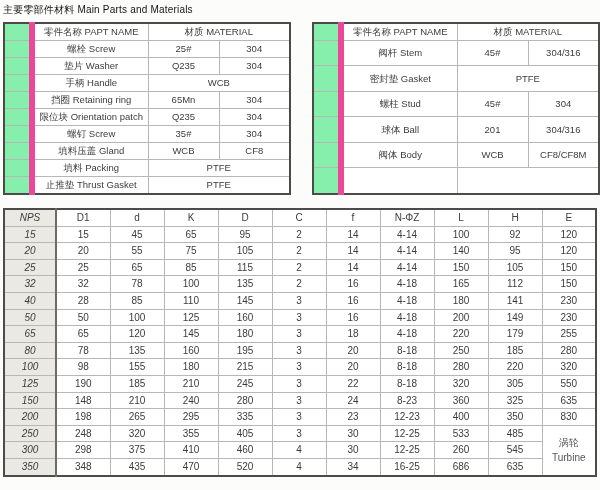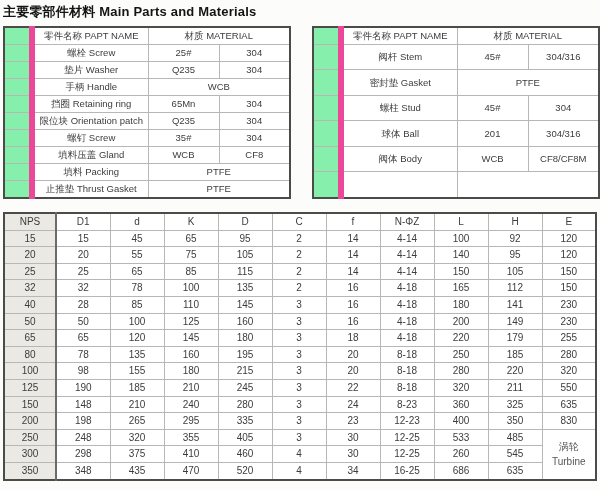--- a/index.html
+++ b/index.html
@@ -6,22 +6,22 @@
   html, body { margin: 0; padding: 0; }
   body {
     width: 600px; height: 490px;
     background: #fcfcfb;
     font-family: "Liberation Sans", "DejaVu Sans", sans-serif;
     color: #3c3c3c;
     overflow: hidden;
   }
   .page { padding: 2px 3px 0 3px; }
   .sec-title {
-    font-size: 13px;
-    font-weight: bold;
+    font-size: 10px;
+    font-weight: normal;
     color: #141414;
     margin: 1px 0 5px 0;
     letter-spacing: 0.2px;
     white-space: nowrap;
   }
   .tables-row { display: flex; gap: 21px; }
 
   table {
     border-collapse: collapse;
     table-layout: fixed;
@@ -54,20 +54,21 @@
   .dims-section { margin-top: 13px; }
   .dims-table { width: 594px; }
   .dims-table th, .dims-table td {
     font-size: 10px;
     height: 15.6px;
     line-height: 15.6px;
   }
   .nps-cell {
     background: #ebe9e4;
     border-right: 2px solid #6b6b69;
+    font-style: italic;
   }
   .turbine-cell {
     line-height: 1.25;
     font-size: 9.5px;
     color: #555;
     vertical-align: middle;
   }
 </style>
 </head>
 <body>
@@ -353,21 +354,21 @@
           <tr>
             <td class="nps-cell">125</td>
             <td class="dim-cell">190</td>
             <td class="dim-cell">185</td>
             <td class="dim-cell">210</td>
             <td class="dim-cell">245</td>
             <td class="dim-cell">3</td>
             <td class="dim-cell">22</td>
             <td class="dim-cell">8-18</td>
             <td class="dim-cell">320</td>
-            <td class="dim-cell">211</td>
+            <td class="dim-cell">305</td>
             <td class="dim-cell">550</td>
           </tr>
           <tr>
             <td class="nps-cell">150</td>
             <td class="dim-cell">148</td>
             <td class="dim-cell">210</td>
             <td class="dim-cell">240</td>
             <td class="dim-cell">280</td>
             <td class="dim-cell">3</td>
             <td class="dim-cell">24</td>

